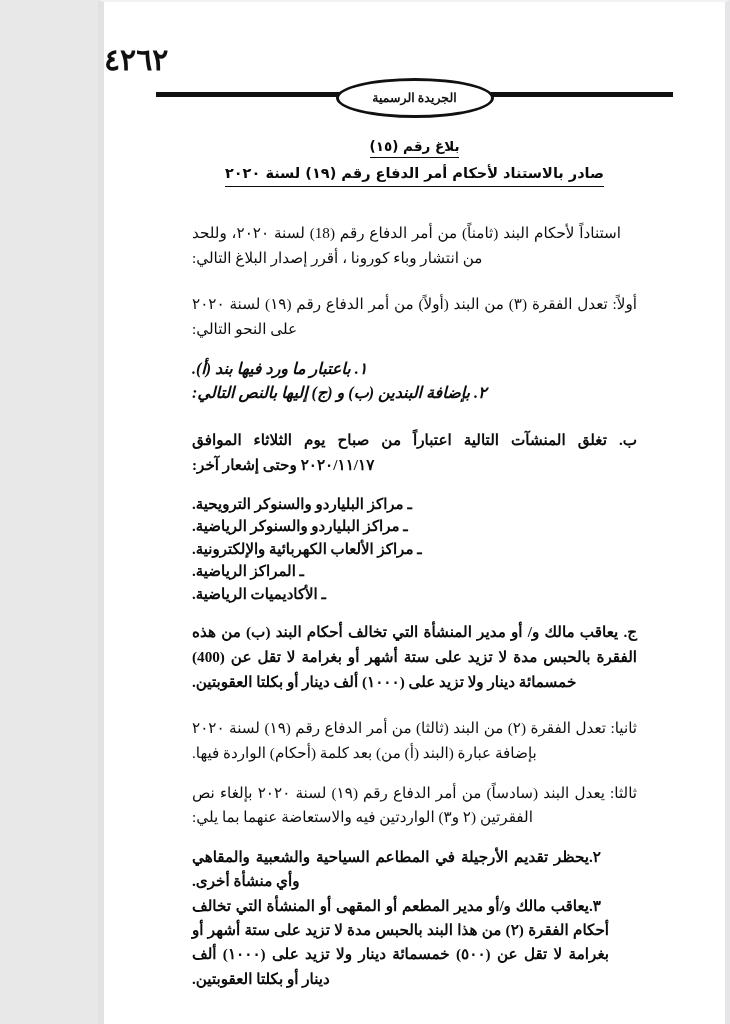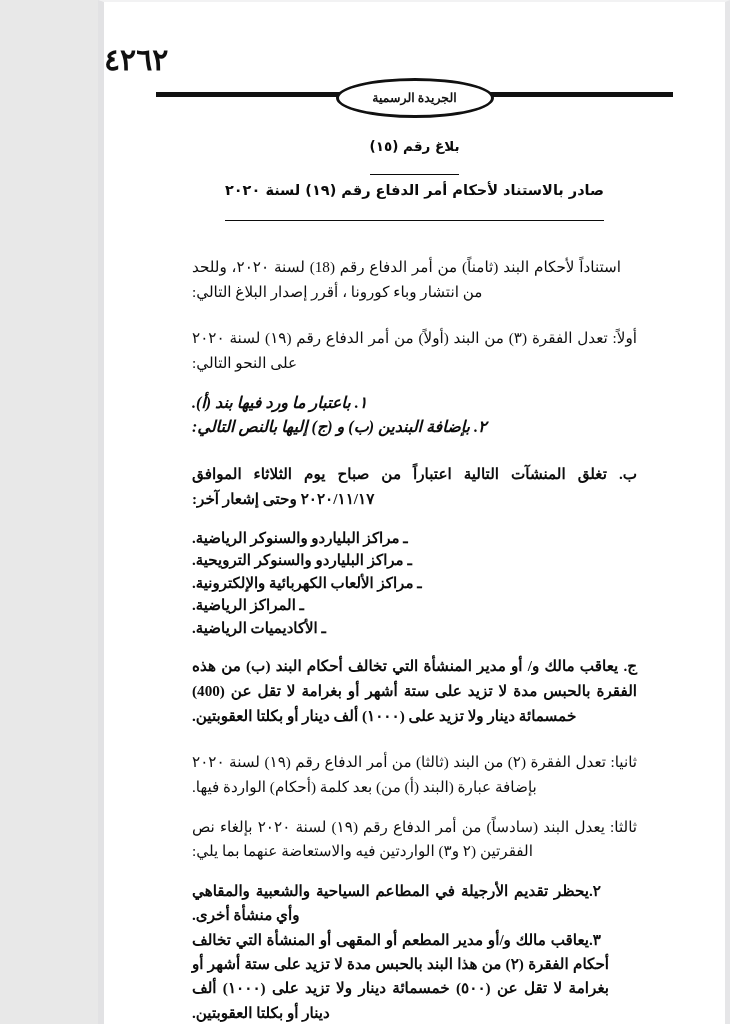--- a/index.html
+++ b/index.html
@@ -84,21 +84,21 @@
   .doc-titles {
     margin-top: 22px;
     text-align: center;
   }
   .doc-title-1, .doc-title-2 {
     font-family: "DejaVu Sans", "Liberation Sans", sans-serif;
     font-weight: 700;
     color: #0b0b0b;
     display: inline-block;
     border-bottom: 1.6px solid #0b0b0b;
-    padding-bottom: 18px;
+    padding-bottom: 1px;
     line-height: 1.5;
   }
   .doc-title-1 { font-size: 13.5px; }
   .doc-title-2 { font-size: 14.5px; margin-top: 5px; }
 
   
   .body-area {
     margin: 0 88px 0 88px;
     color: #0d0d0d;
   }
@@ -212,22 +212,22 @@
       <p class="para">أولاً: تعدل الفقرة (٣) من البند (أولاً) من أمر الدفاع رقم (١٩) لسنة ٢٠٢٠ على النحو التالي:</p>
       <ul class="sub-list">
         <li>١. باعتبار ما ورد فيها بند (أ).</li>
         <li>٢. بإضافة البندين (ب) و (ج) إليها بالنص التالي:</li>
       </ul>
     </div>
 
     <div class="block">
       <p class="lettered">ب. تغلق المنشآت التالية اعتباراً من صباح يوم الثلاثاء الموافق ٢٠٢٠/١١/١٧ وحتى إشعار آخر:</p>
       <ul class="dash-list">
+        <li>ـ مراكز البلياردو والسنوكر الترويحية.</li>
         <li>ـ مراكز البلياردو والسنوكر الرياضية.</li>
-        <li>ـ مراكز البلياردو والسنوكر الترويحية.</li>
         <li>ـ مراكز الألعاب الكهربائية والإلكترونية.</li>
         <li>ـ المراكز الرياضية.</li>
         <li>ـ الأكاديميات الرياضية.</li>
       </ul>
     </div>
 
     <div class="block-tight">
       <p class="lettered">ج. يعاقب مالك و/ أو مدير المنشأة التي تخالف أحكام البند (ب) من هذه الفقرة بالحبس مدة لا تزيد على ستة أشهر أو بغرامة لا تقل عن (400) خمسمائة دينار ولا تزيد على (١٠٠٠) ألف دينار أو بكلتا العقوبتين.</p>
     </div>
 

